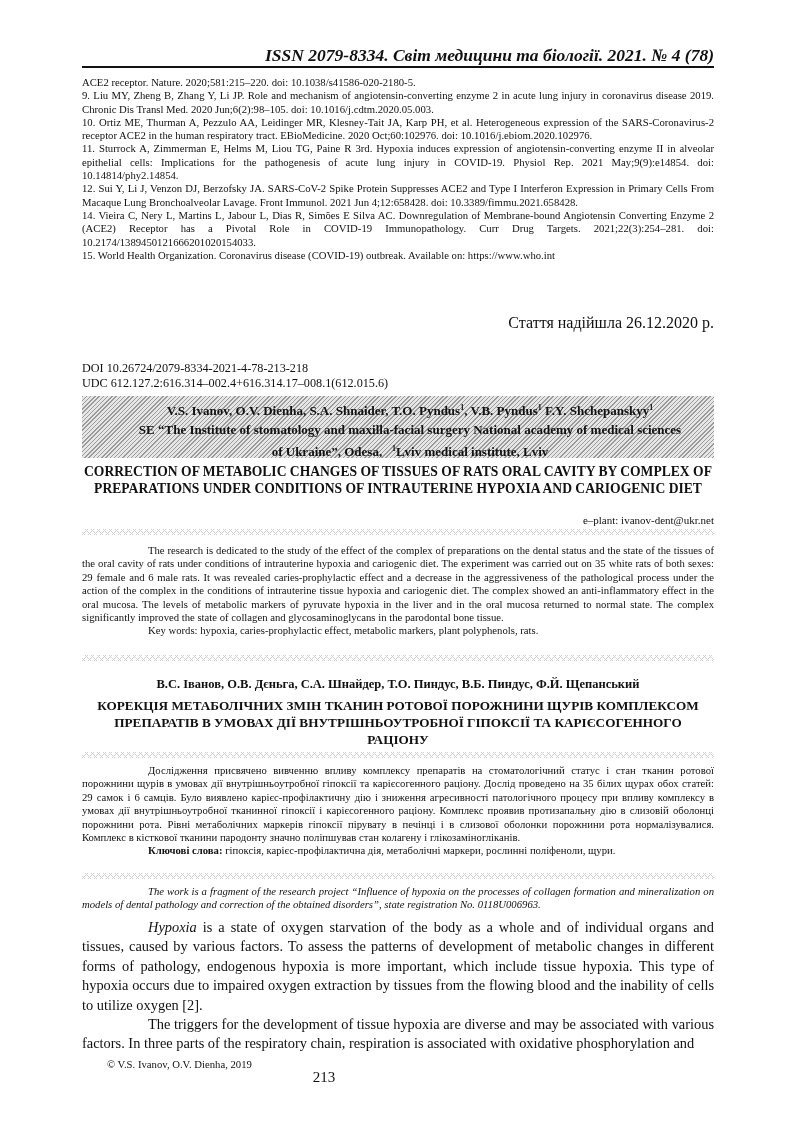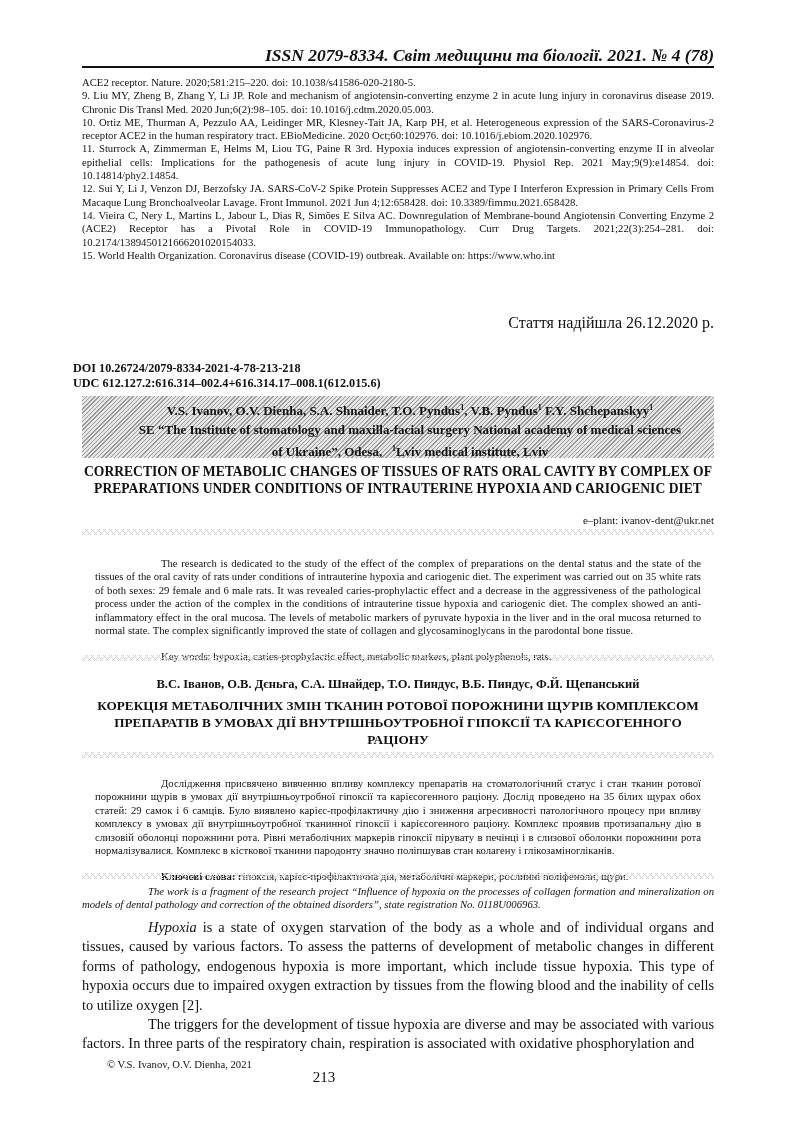--- a/index.html
+++ b/index.html
@@ -9,39 +9,39 @@
   }
   .header {
     position: absolute; left: 82px; top: 44px; width: 632px; height: 22px;
     border-bottom: 2.5px solid #111; text-align: right;
     font-style: italic; font-weight: bold; font-size: 17.5px; line-height: 22px;
   }
   .refs { position: absolute; left: 82px; top: 76px; width: 632px;
     font-size: 10.7px; line-height: 13.3px; text-align: justify; }
   .refs p { margin: 0; }
   .received { position: absolute; right: 86px; top: 314px; font-size: 16px; }
-  .doi { position: absolute; left: 73px; top: 361px; font-weight: bold; font-size: 12.2px; line-height: 15px; }
+  .doi { position: absolute; left: 82px; top: 361px; font-weight: normal; font-size: 12.2px; line-height: 15px; }
   .band {
     position: absolute; left: 82px; top: 396px; width: 632px; height: 62px;
     background: repeating-linear-gradient(135deg, #9a9a9a 0px, #9a9a9a 1px, #e6e6e6 1px, #e6e6e6 3px);
     text-align: center; font-weight: bold; font-size: 13px; line-height: 19px; padding-top: 2px; box-sizing: border-box; padding-left: 24px;
   }
   .band .line { display: block; }
   .band sup { font-size: 8px; }
   .title-en { position: absolute; left: 82px; top: 463px; width: 632px; text-align: center;
     font-weight: bold; font-size: 13.6px; line-height: 17px; }
   .email { position: absolute; right: 86px; top: 514px; font-size: 11px; }
   .wavy {
     position: absolute; left: 82px; width: 632px; height: 6px;
     background:
       linear-gradient(135deg, transparent 45%, #cfcfcf 45%, #cfcfcf 55%, transparent 55%) 0 0/6px 6px repeat-x,
       linear-gradient(45deg, transparent 45%, #cfcfcf 45%, #cfcfcf 55%, transparent 55%) 3px 0/6px 6px repeat-x;
   }
   .abstract { position: absolute; left: 82px; width: 632px; font-size: 10.7px; line-height: 13.4px; text-align: justify; }
-  .abstract p { margin: 13px; text-indent: 66px; }
+  .abstract p { margin: 0; text-indent: 66px; }
   .authors-ua { position: absolute; left: 82px; top: 677px; width: 632px; text-align: center; font-weight: bold; font-size: 12.5px; }
   .title-ua { position: absolute; left: 82px; top: 697px; width: 632px; text-align: center; font-weight: bold; font-size: 13.2px; line-height: 17px; }
   .project { position: absolute; left: 82px; top: 885px; width: 632px; font-style: italic; font-size: 10.7px; line-height: 13.4px; text-align: justify; }
   .project p { margin: 0; text-indent: 66px; }
   .body-text { position: absolute; left: 82px; top: 918px; width: 632px; font-size: 14.4px; line-height: 19.4px; text-align: justify; }
   .body-text p { margin: 0; text-indent: 66px; }
   .copyright { position: absolute; left: 107px; top: 1058px; font-size: 10.7px; }
   .pagenum { position: absolute; left: 0; width: 648px; top: 1069px; text-align: center; font-size: 15px; }
 </style>
 </head>
@@ -102,14 +102,14 @@
 
 <div class="project">
   <p>The work is a fragment of the research project “Influence of hypoxia on the processes of collagen formation and mineralization on models of dental pathology and correction of the obtained disorders”, state registration No. 0118U006963.</p>
 </div>
 
 <div class="body-text">
   <p><i>Hypoxia</i><span> is a state of oxygen starvation of the body as a whole and of individual organs and tissues, caused by various factors. To assess the patterns of development of metabolic changes in different forms of pathology, endogenous hypoxia is more important, which include tissue hypoxia. This type of hypoxia occurs due to impaired oxygen extraction by tissues from the flowing blood and the inability of cells to utilize oxygen [2].</span></p>
   <p>The triggers for the development of tissue hypoxia are diverse and may be associated with various factors. In three parts of the respiratory chain, respiration is associated with oxidative phosphorylation and</p>
 </div>
 
-<div class="copyright">© V.S. Ivanov, O.V. Dienha, 2021</div>
+<div class="copyright">© V.S. Ivanov, O.V. Dienha, 2019</div>
 <div class="pagenum">213</div>
 
 </body></html>

